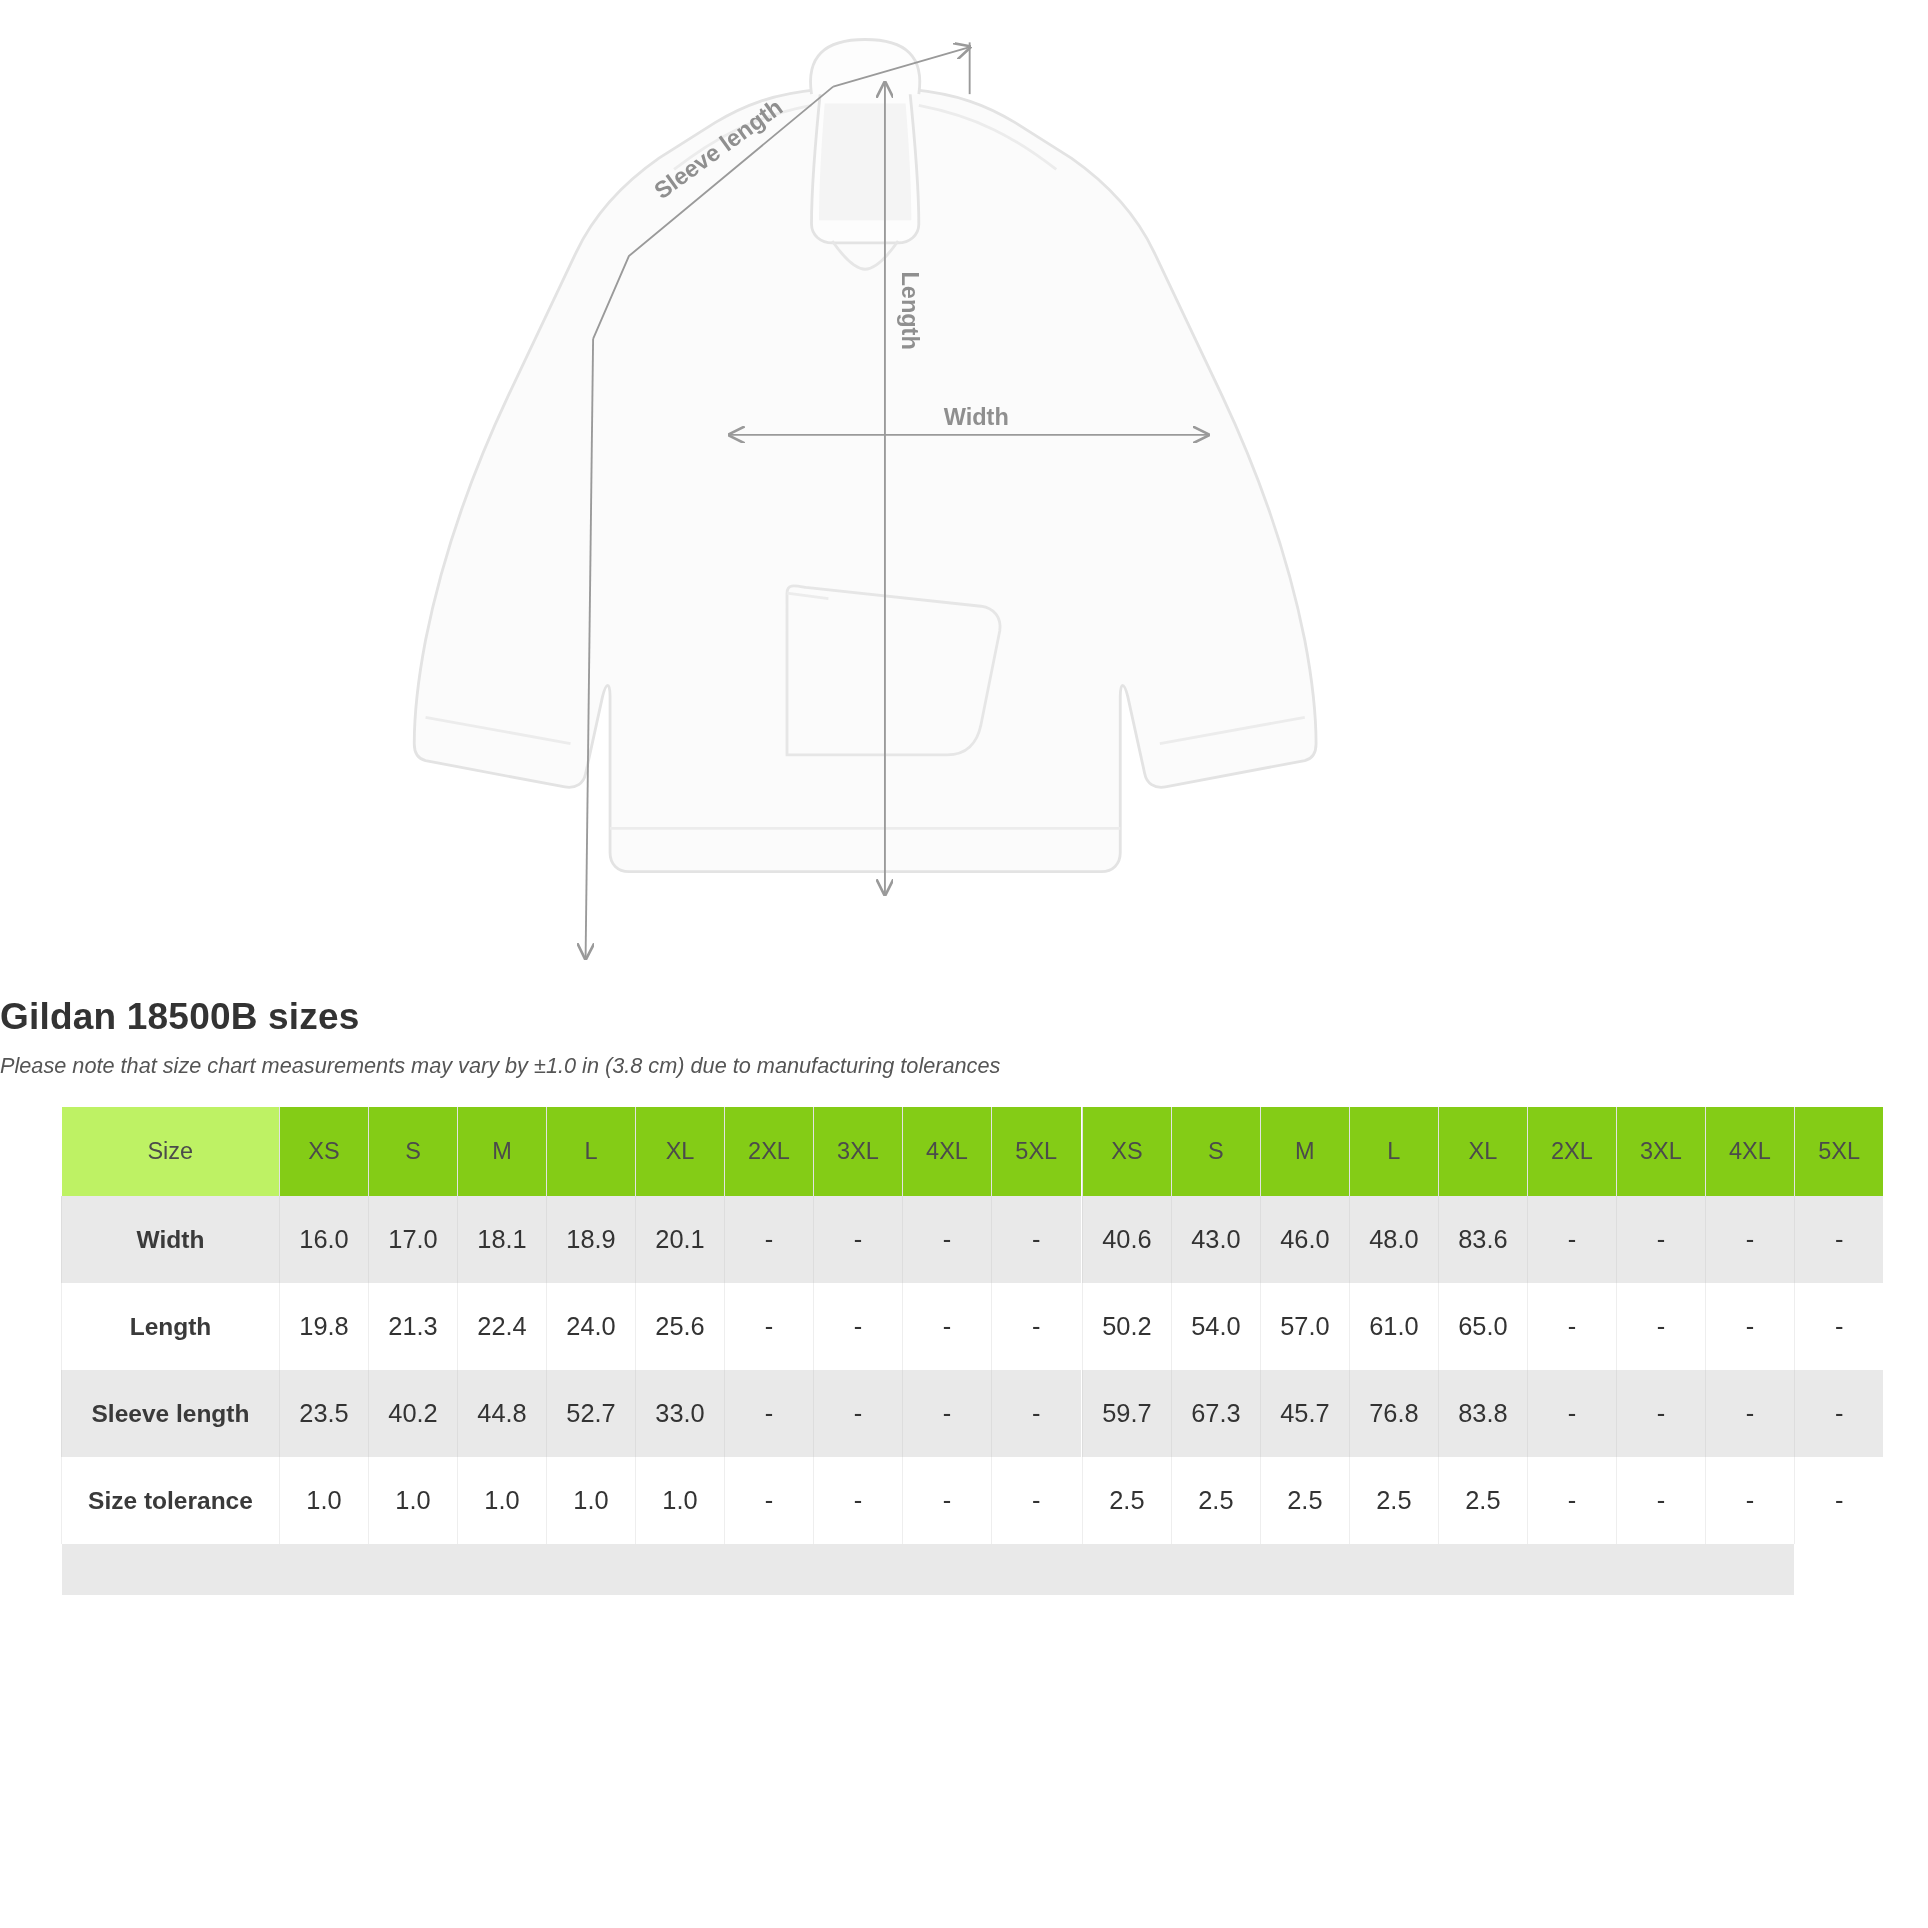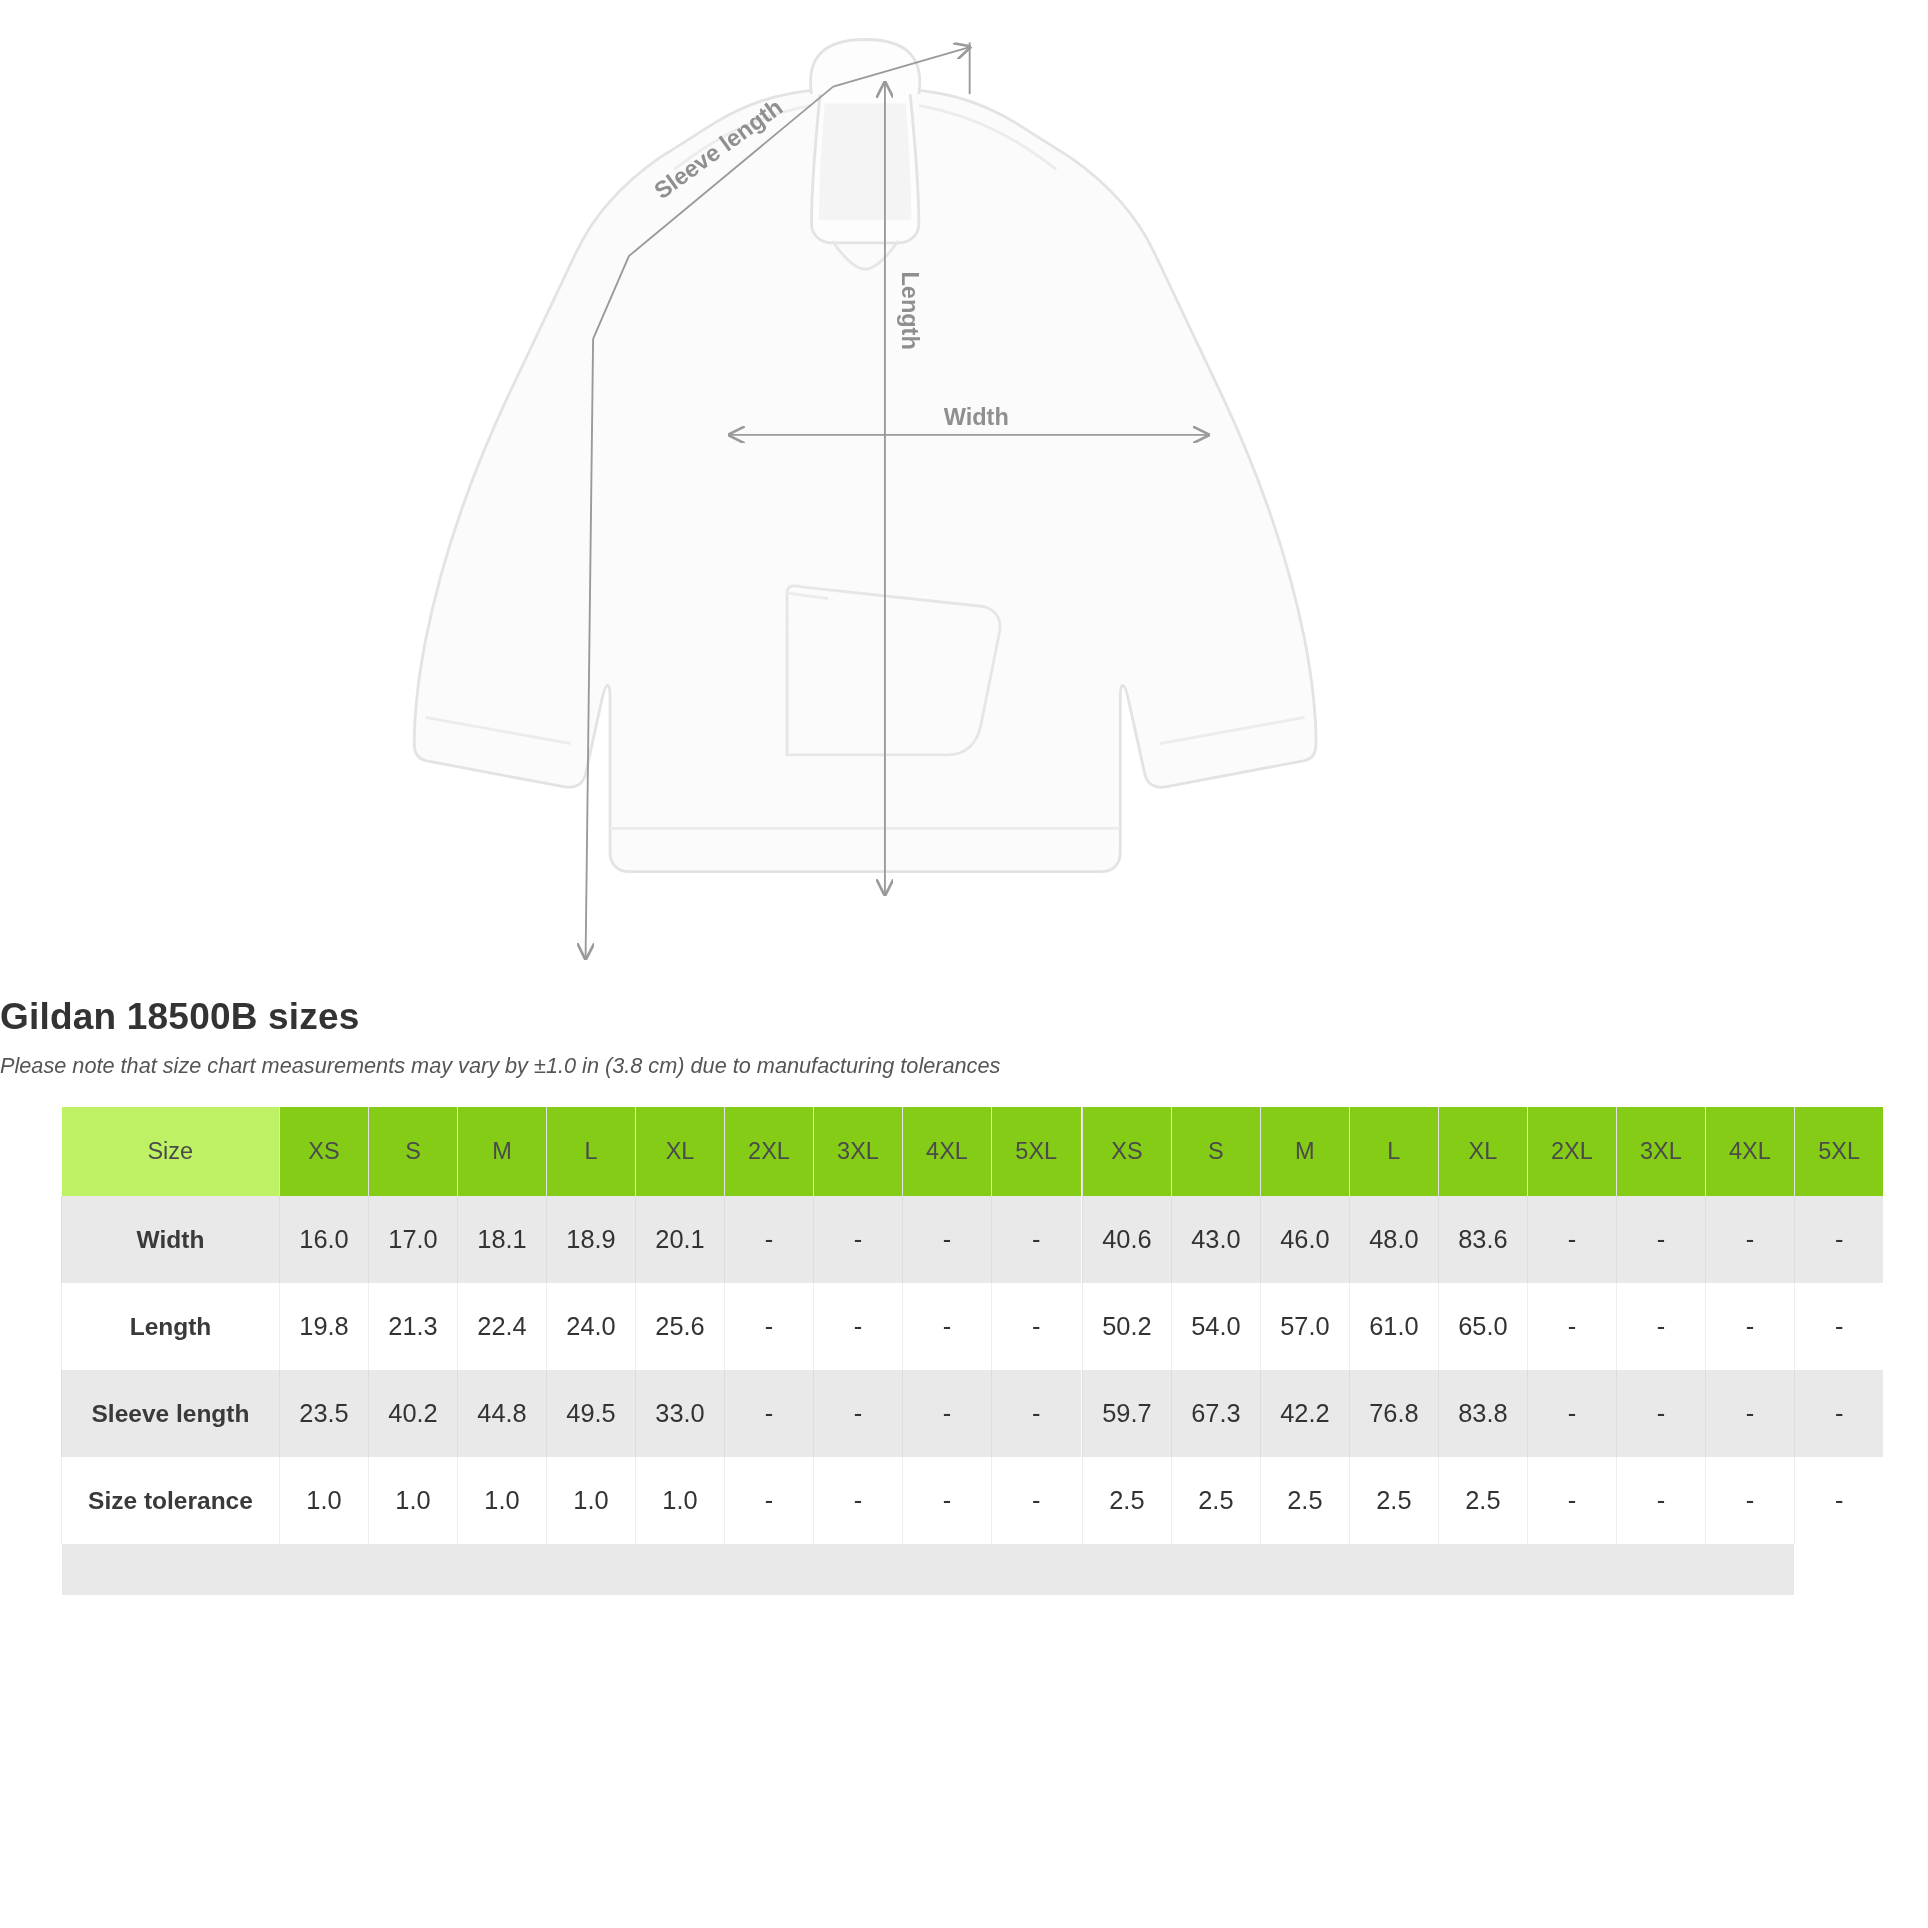--- a/index.html
+++ b/index.html
@@ -320,30 +320,30 @@
         <td>-</td>
         <td>-</td>
         <td>-</td>
       </tr>
 
       <tr class="data-row shade">
         <td class="rowlabel">Sleeve length</td>
         <td>23.5</td>
         <td>40.2</td>
         <td>44.8</td>
-        <td>49.5</td>
+        <td>52.7</td>
         <td>33.0</td>
         <td>-</td>
         <td>-</td>
         <td>-</td>
         <td>-</td>
         <td class="divider"></td>
         <td>59.7</td>
         <td>67.3</td>
-        <td>42.2</td>
+        <td>45.7</td>
         <td>76.8</td>
         <td>83.8</td>
         <td>-</td>
         <td>-</td>
         <td>-</td>
         <td>-</td>
       </tr>
 
       <tr class="data-row plain">
         <td class="rowlabel">Size tolerance</td>

